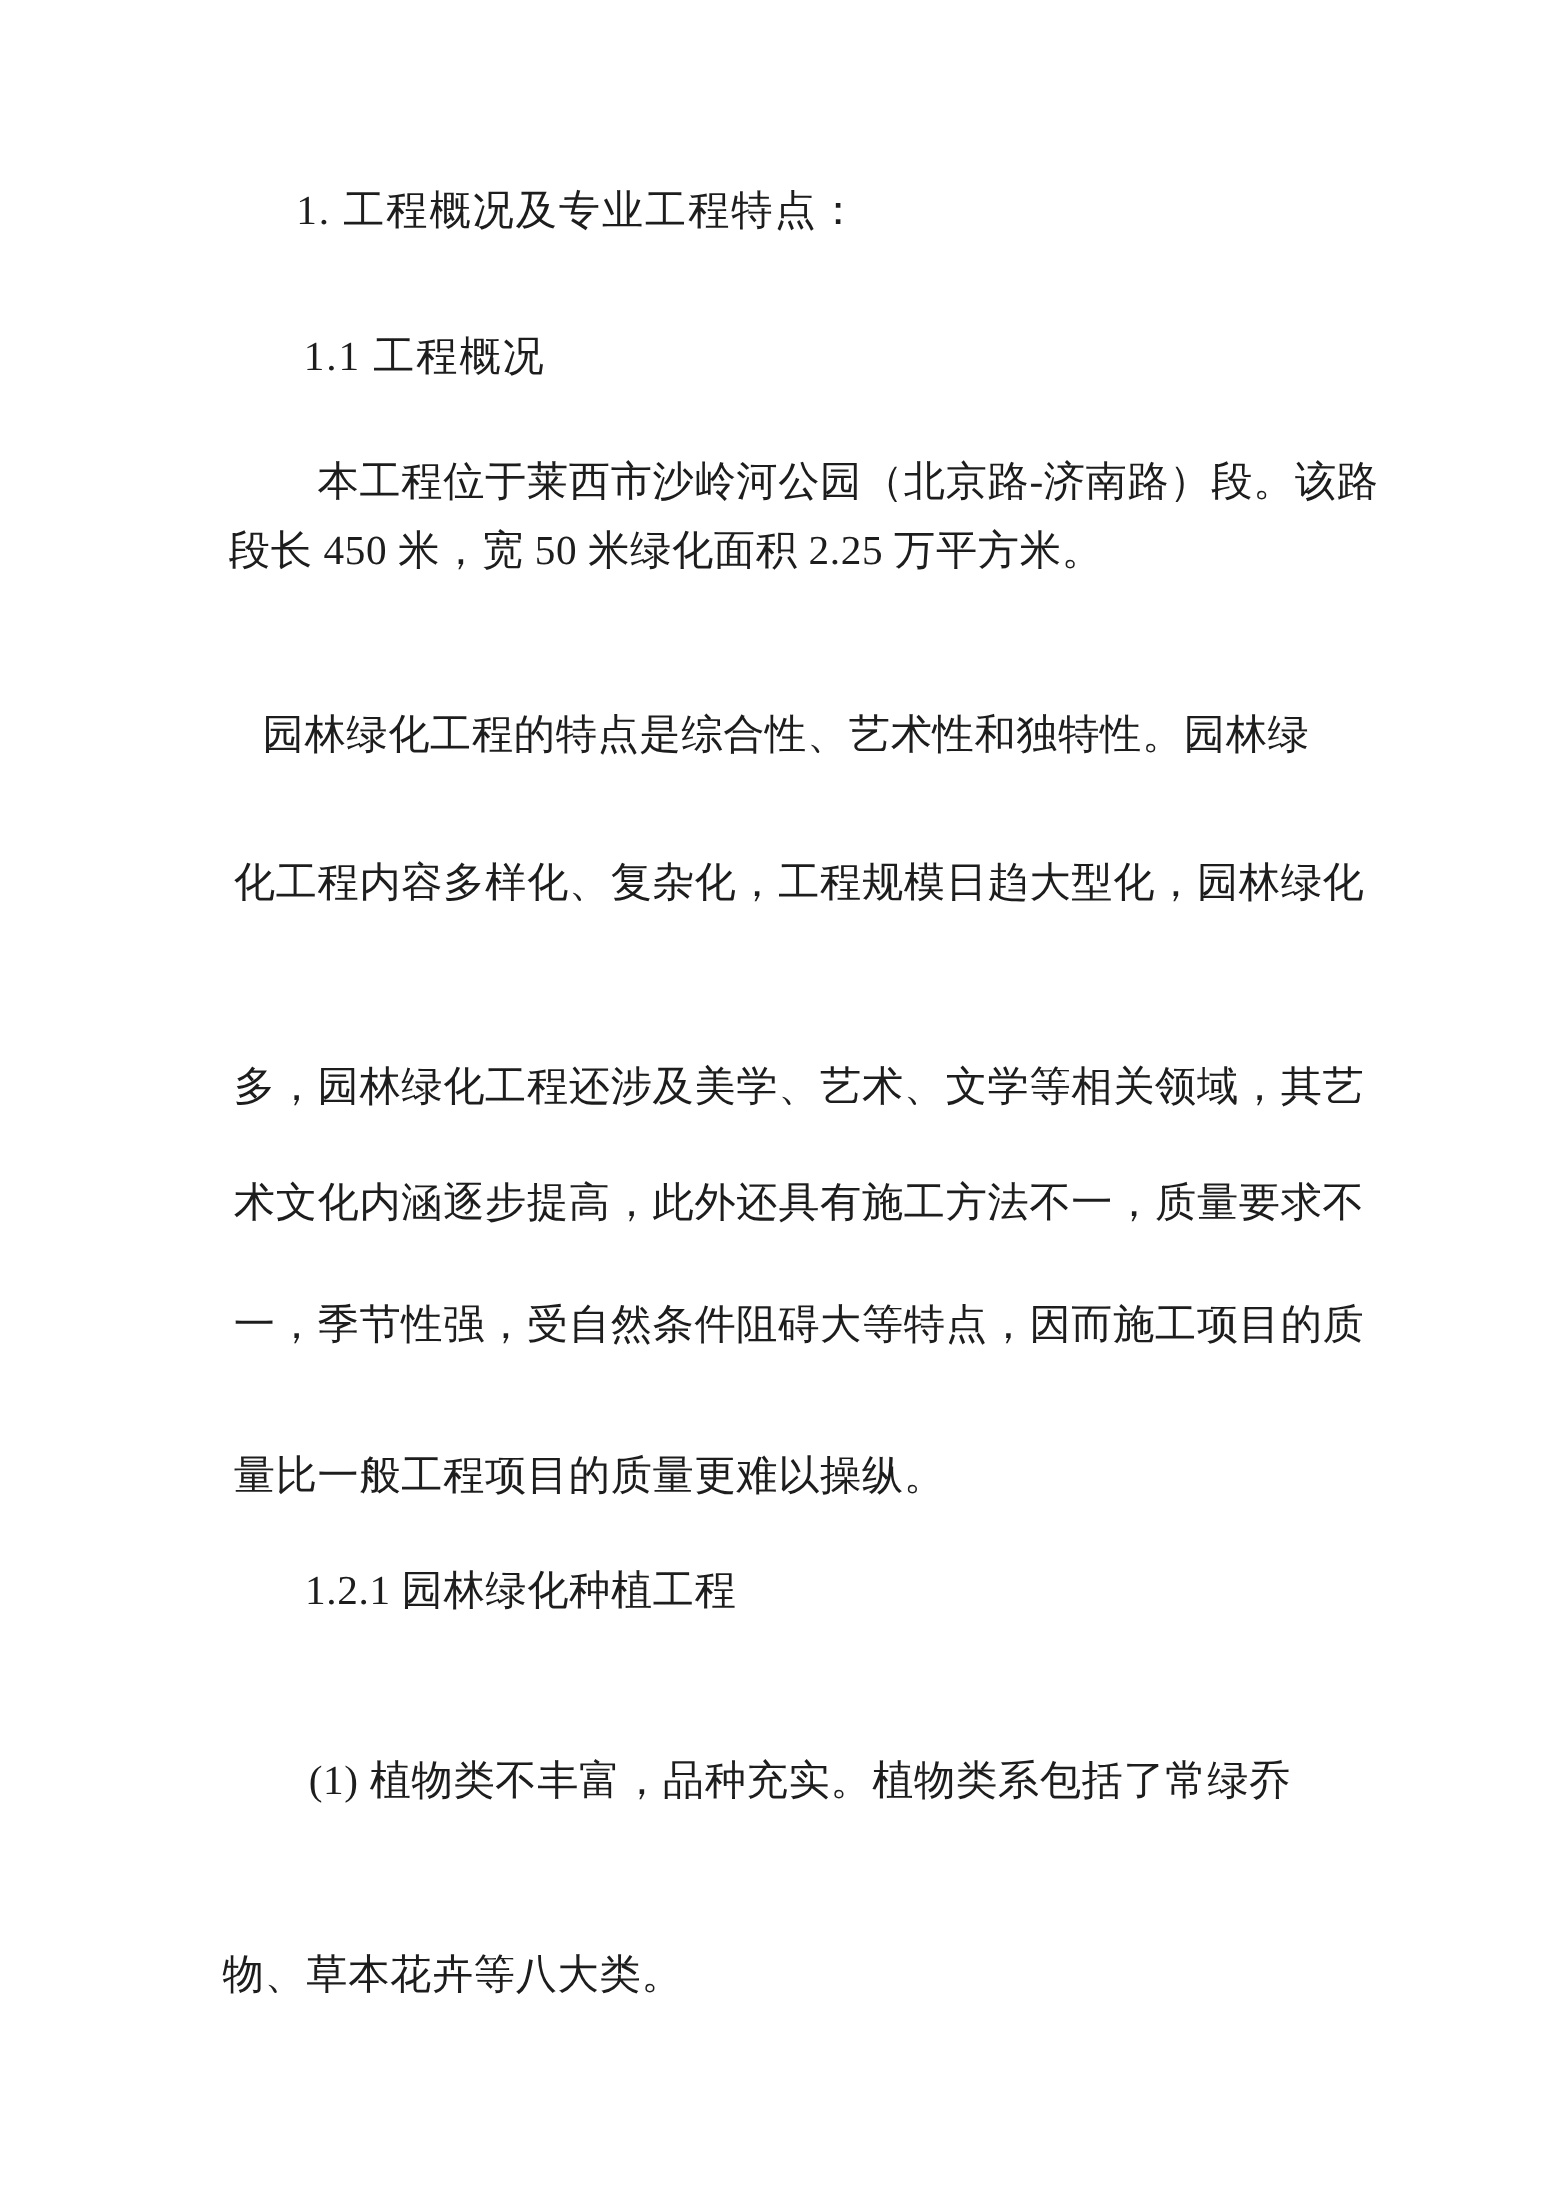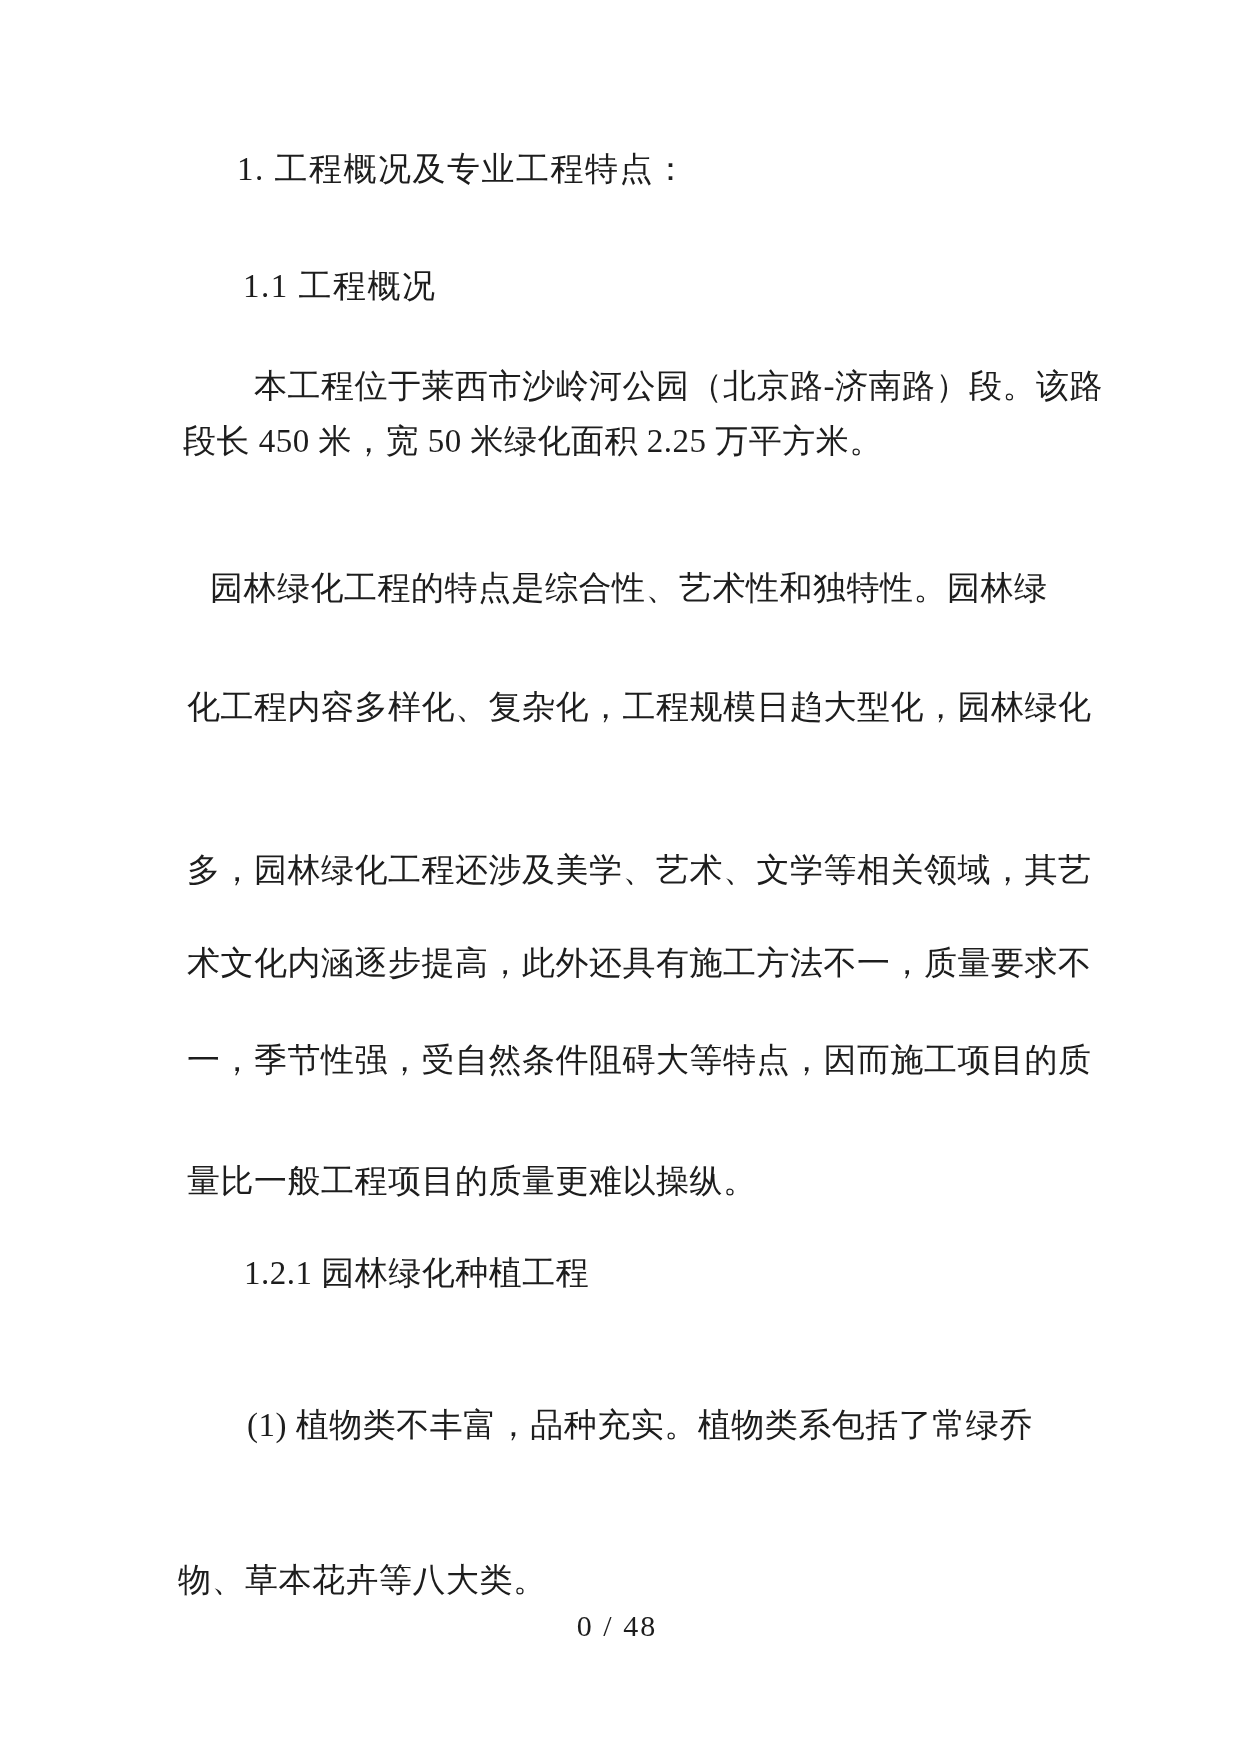--- a/index.html
+++ b/index.html
@@ -71,15 +71,14 @@
   <div class="line" style="top:1254px; left:244px;">
     <span class="b">1.2.1 园林</span><span>绿化种植工程</span>
   </div>
 
 
   <div class="line" style="top:1406px; left:247px;">(1) 植物类不丰富，品种充实。植物类系包括了常绿乔</div>
 
 
   <div class="line" style="top:1561px; left:178px;">物、草本花卉等八大类。</div>
 
-  <div class="footer-line" style="top:1609px;">0 / 48</div>
 
 </div>
 
 </body></html>

